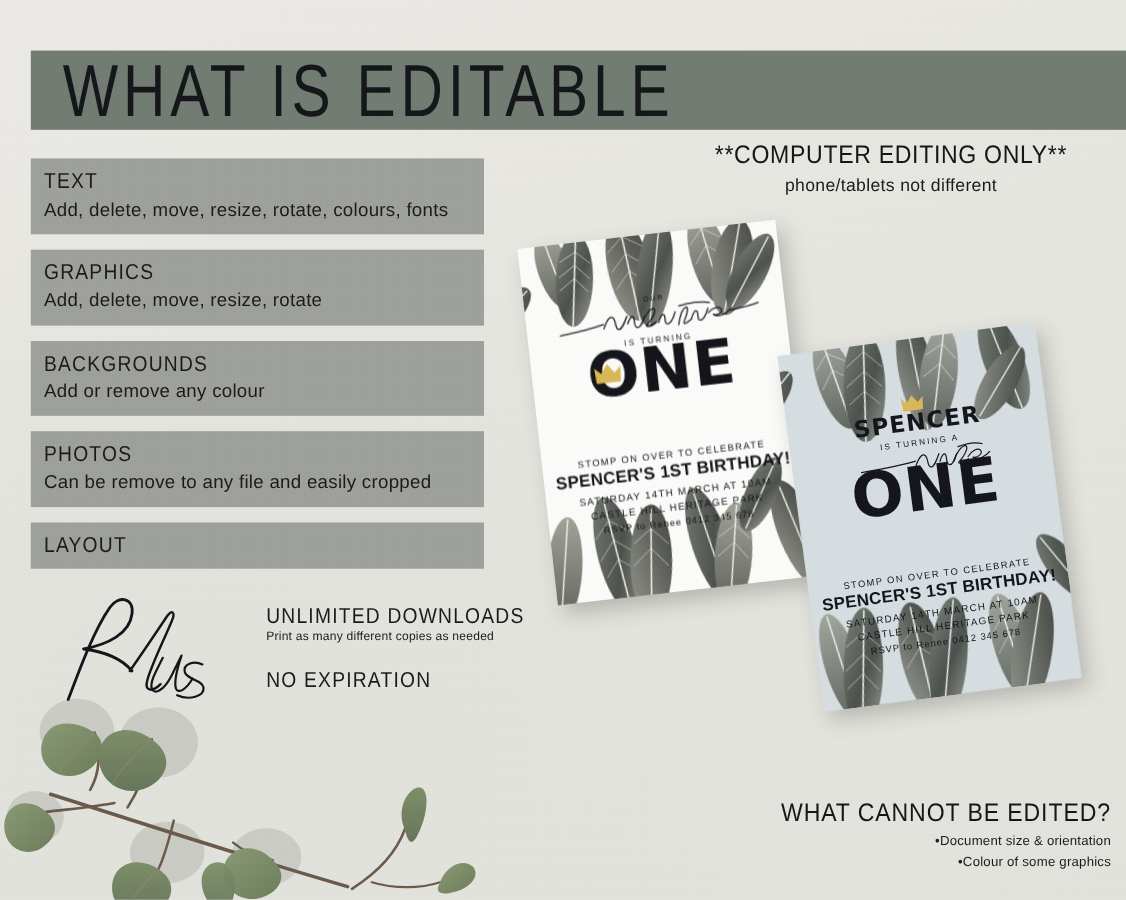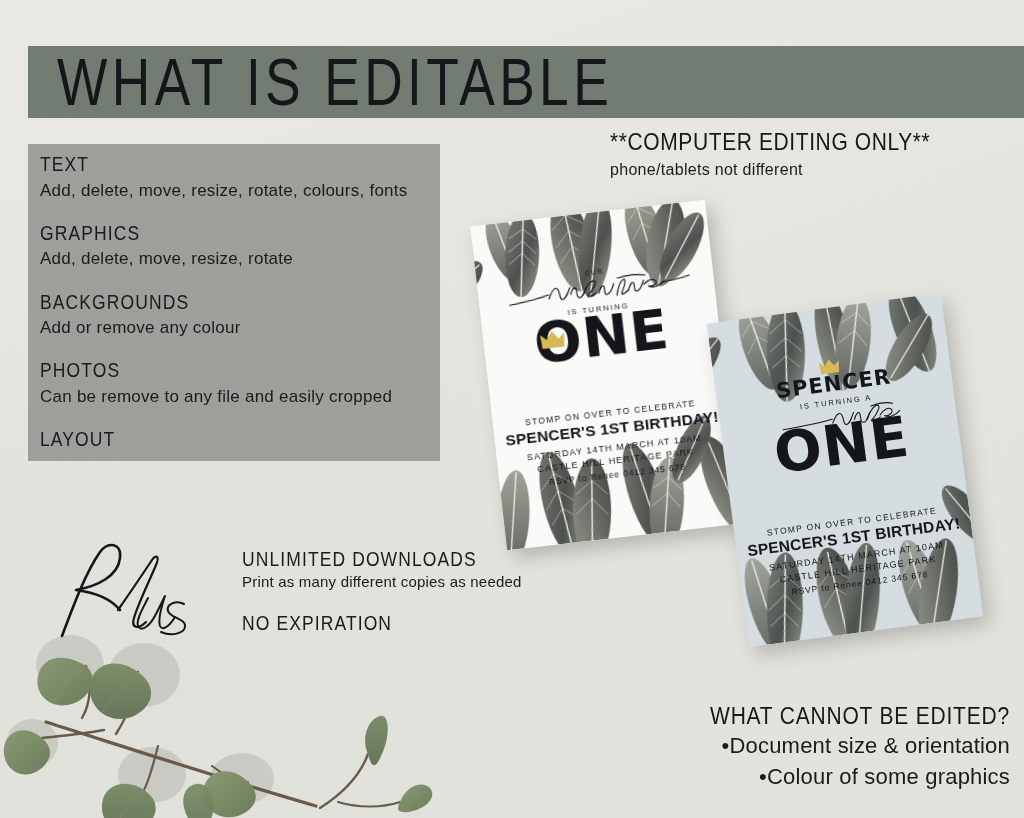--- a/index.html
+++ b/index.html
@@ -52,21 +52,21 @@
 
   
   .feature-list {
     position: absolute;
     left: 28px; top: 144px;
     width: 412px;
   }
   .feature {
     background: #9ea09b;
     padding: 8px 1px 10px 12px;
-    margin-bottom: 0;
+    margin-bottom: 14px;
   }
   .feature-title {
     font-size: 17.5px;
     font-weight: 400;
     letter-spacing: 1.1px;
     color: #1a1a1c;
     line-height: 1.35;
     transform: scaleY(1.12);
     transform-origin: left top;
   }
@@ -88,37 +88,37 @@
   }
   .plus-script svg { width: 100%; height: 100%; overflow: visible; }
 
   .plus-right { position: absolute; left: 196px; top: 548px; width: 330px; }
   .plus-item { margin-bottom: 22px; margin-left: 46px; }
   .plus-title {
     font-size: 17.5px; font-weight: 400; letter-spacing: 1.1px;
     color: #1a1a1c; transform: scaleY(1.12); transform-origin: left top;
   }
   .plus-desc {
-    font-size: 15px; letter-spacing: .2px; color: #1a1a1c; margin-top: 4px;
-  }
-
-  
-  .note-block { position: absolute; left: 610px; top: 130px; width: 400px; }
+    font-size: 11px; letter-spacing: .2px; color: #1a1a1c; margin-top: 4px;
+  }
+
+  
+  .note-block { position: absolute; left: 610px; top: 130px; width: 400px; text-align: center; }
   .note-main {
     font-size: 21px; font-weight: 400; letter-spacing: .6px; color: #15161a;
     transform: scaleY(1.1);
   }
   .note-sub { font-size: 16px; letter-spacing: .3px; color: #1a1a1c; margin-top: 7px; }
 
   
   .cannot-block { position: absolute; right: 14px; bottom: 28px; width: 420px; text-align: right; }
   .cannot-title {
     font-size: 21px; letter-spacing: .8px; color: #15161a; transform: scaleY(1.1);
   }
-  .cannot-item { font-size: 22px; letter-spacing: .2px; color: #1a1a1c; margin-top: 5px; }
+  .cannot-item { font-size: 12px; letter-spacing: .2px; color: #1a1a1c; margin-top: 5px; }
 
   
   .card {
     position: absolute;
     overflow: hidden;
     box-shadow: 6px 9px 18px rgba(90,90,85,.32);
   }
   #card-1 {
     left: 488px; top: 212px;
     width: 236px; height: 326px;

